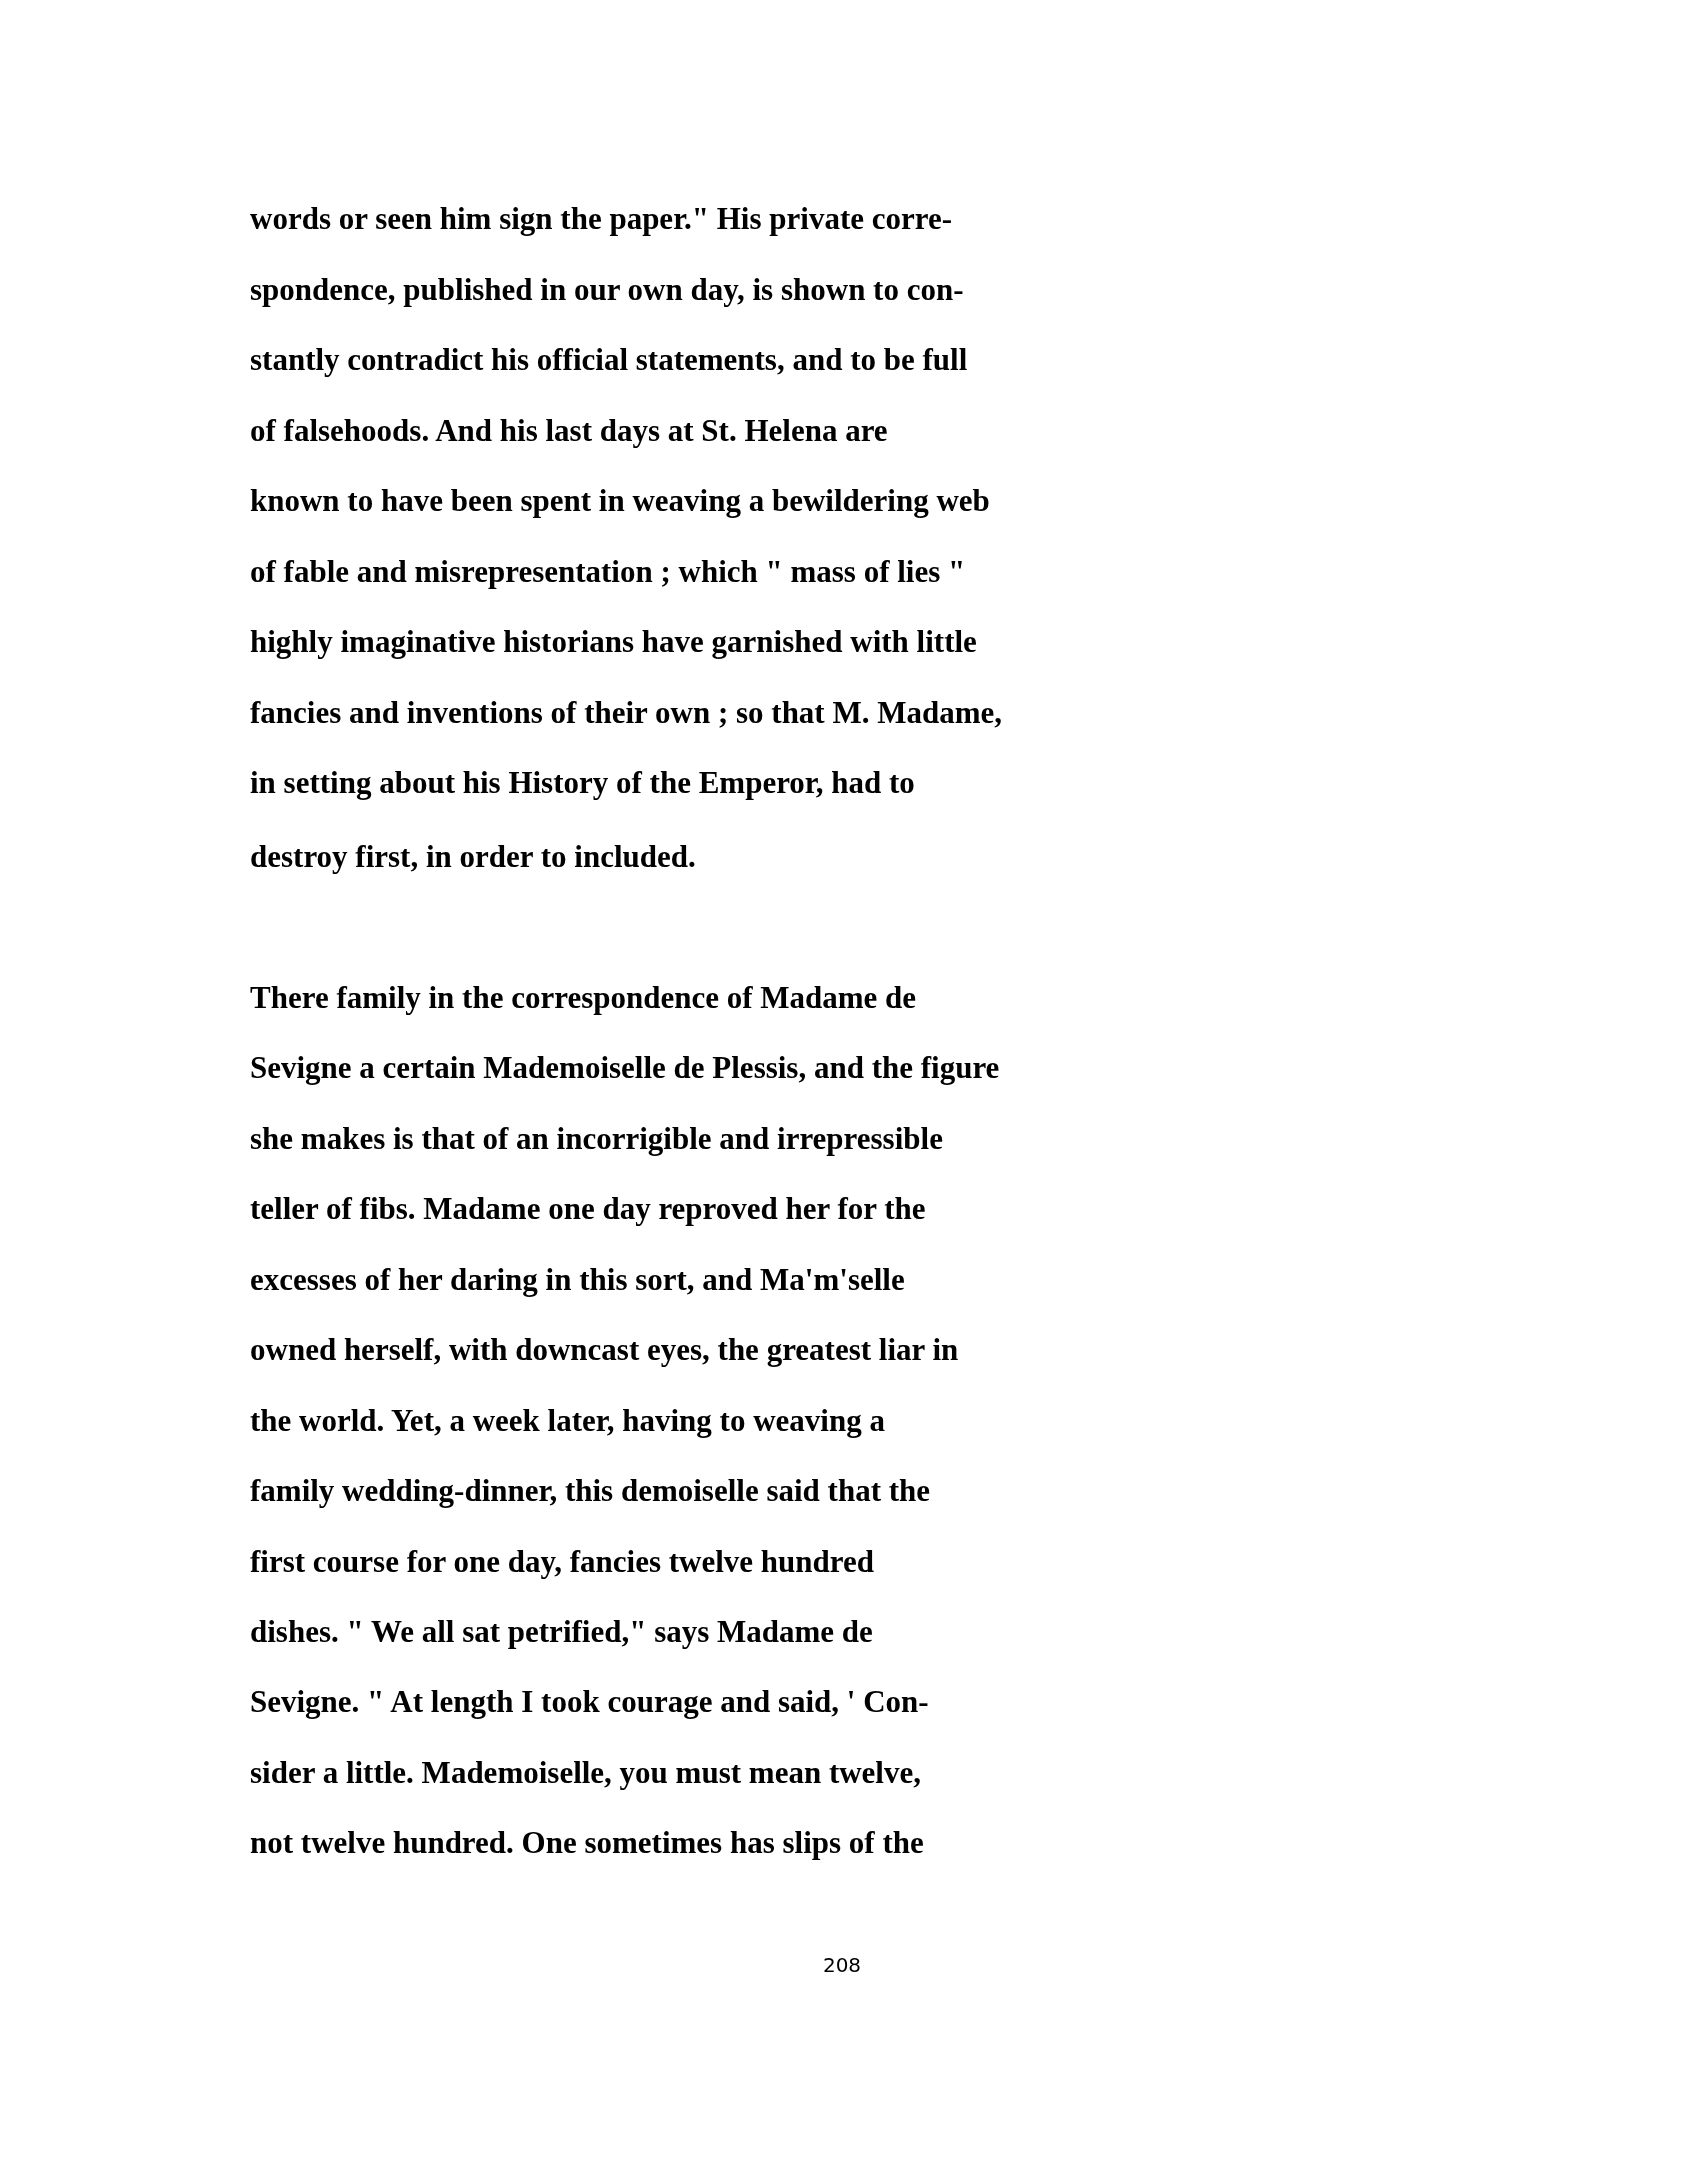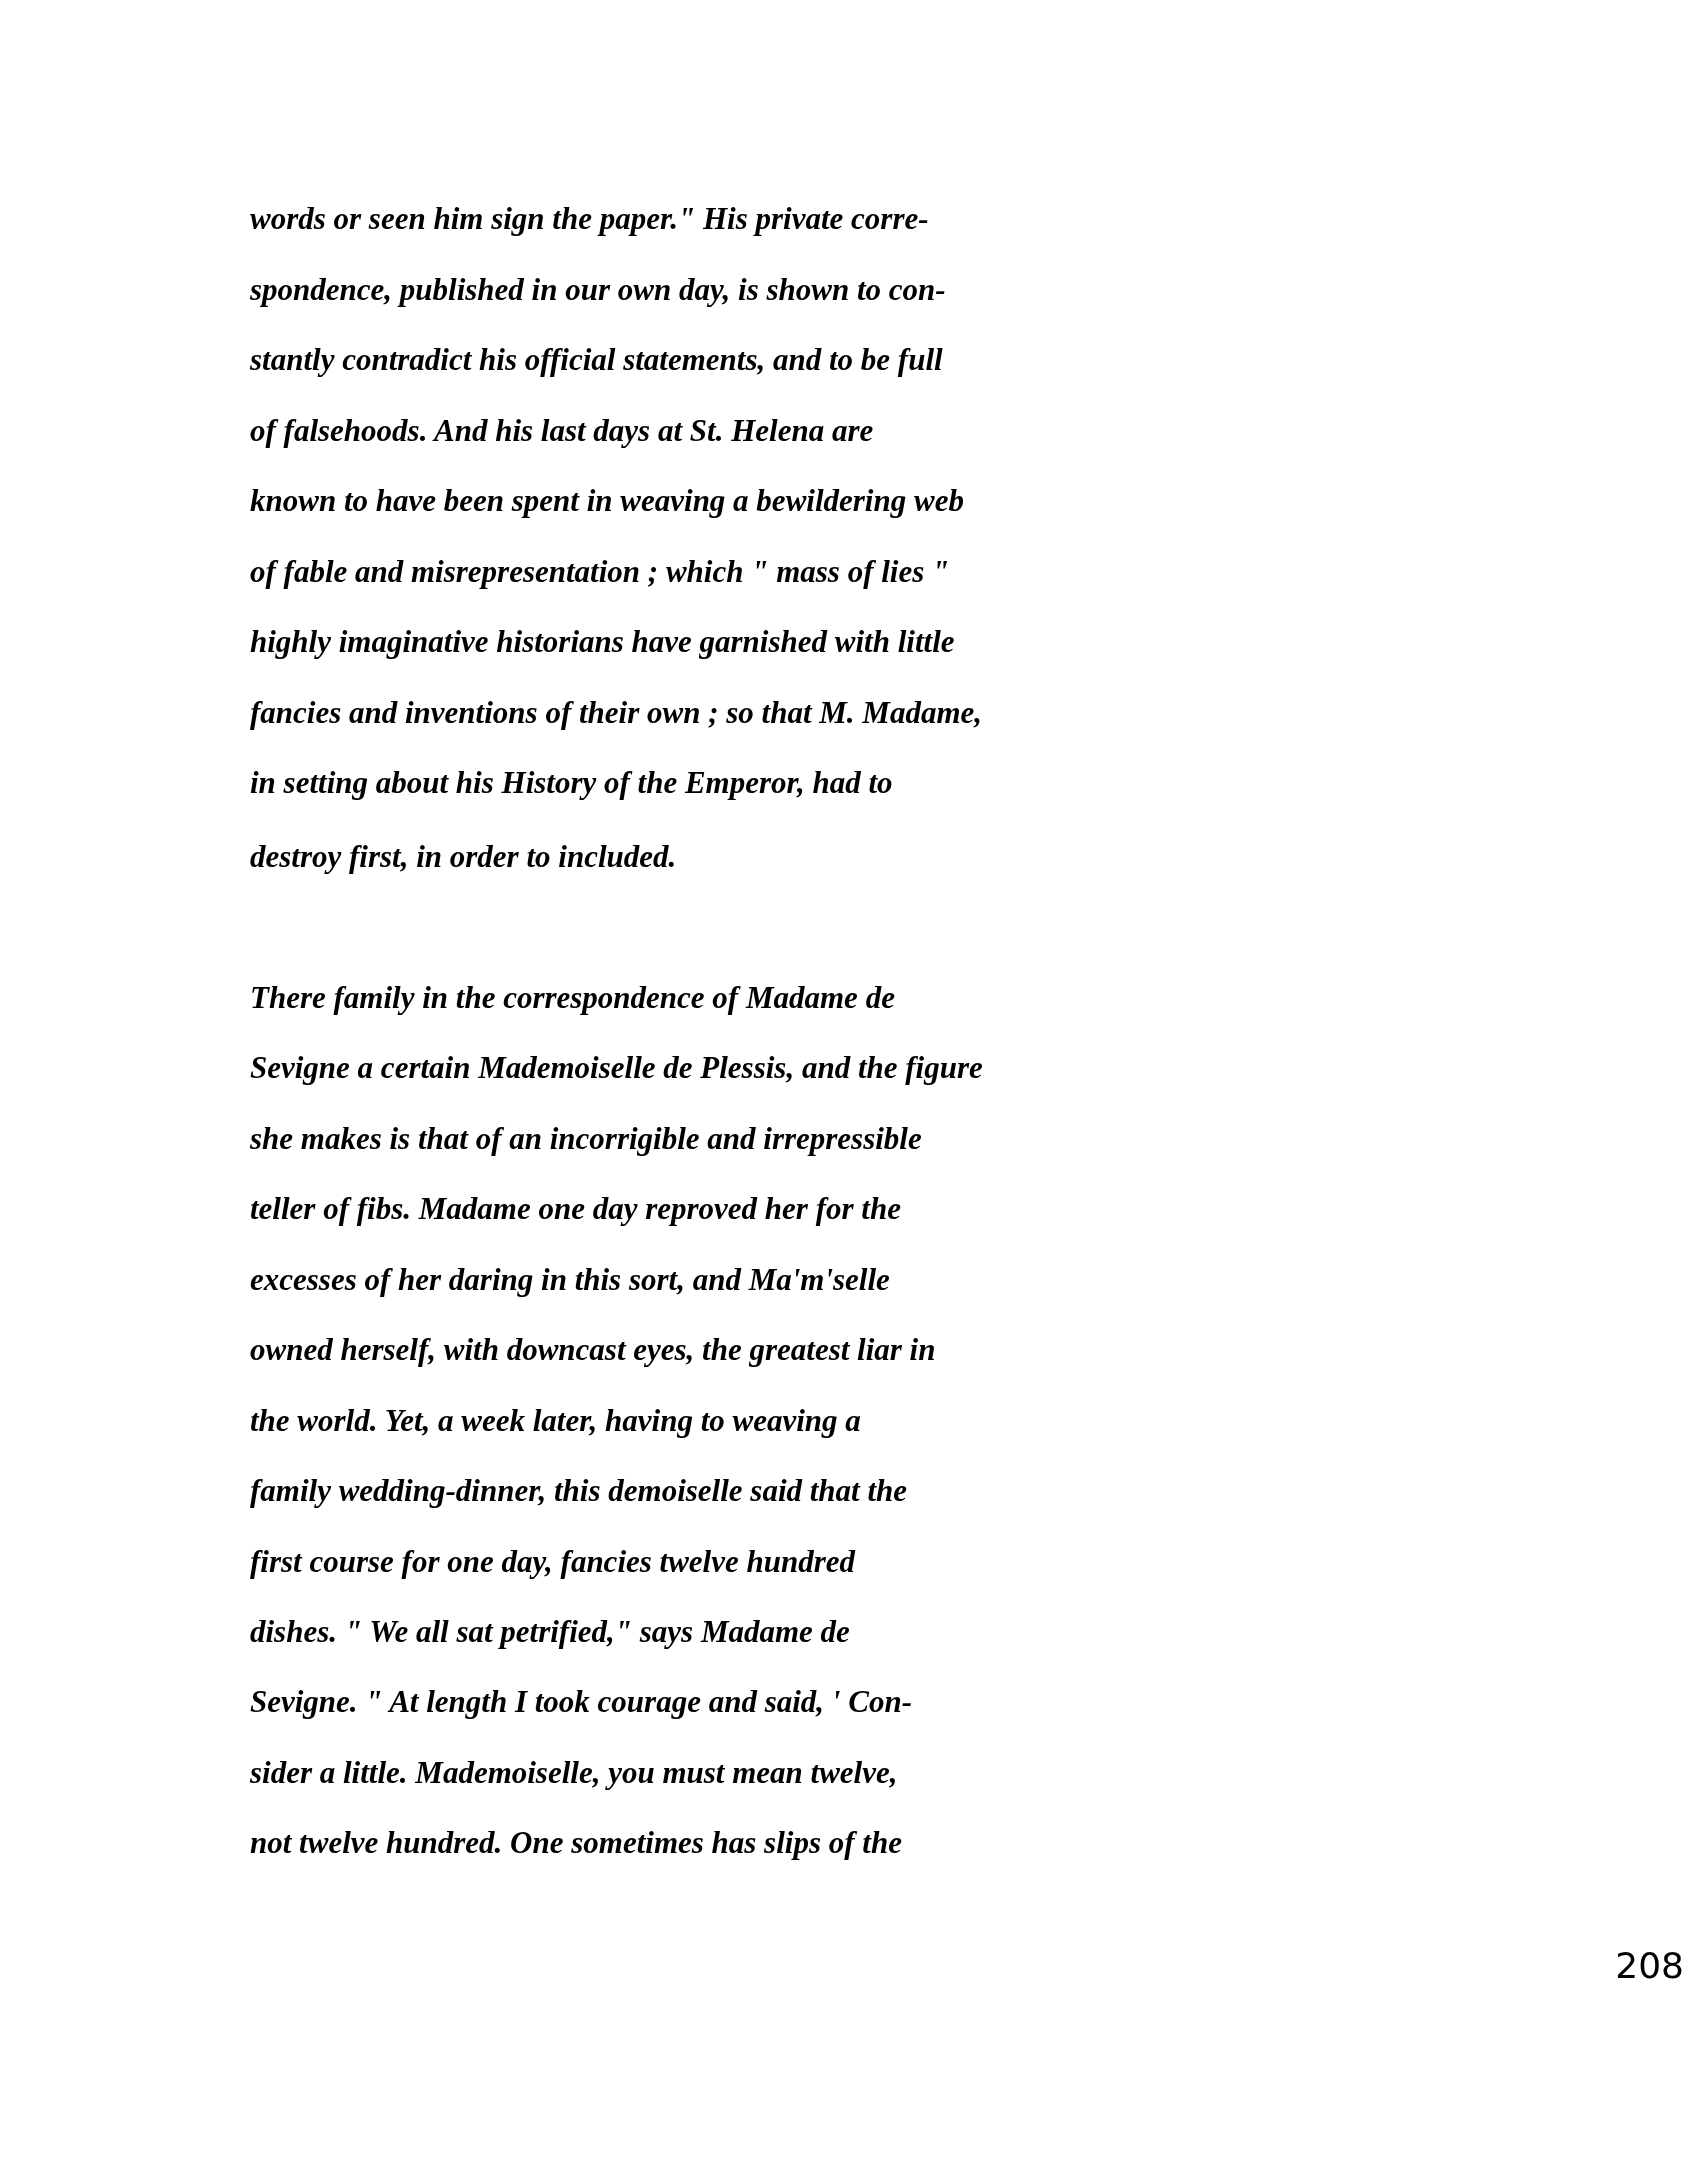--- a/index.html
+++ b/index.html
@@ -30,30 +30,29 @@
     font-weight: bold;
     font-size: 31px;
     color: #000000;
   }
   .line {
     position: absolute;
     left: 0;
     white-space: pre;
     line-height: 31px;
     height: 31px;
-    font-style: italic;
   }
   .page-number {
     position: absolute;
     left: 0;
     width: 1684px;
     top: 1949px;
-    text-align: right;
+    text-align: center;
     font-family: "DejaVu Sans", "Liberation Sans", sans-serif;
-    font-size: 36px;
+    font-size: 20px;
     line-height: 33px;
     color: #000000;
   }
 </style>
 </head>
 <body>
 
 <div class="page">
   <div class="body-text">
 

